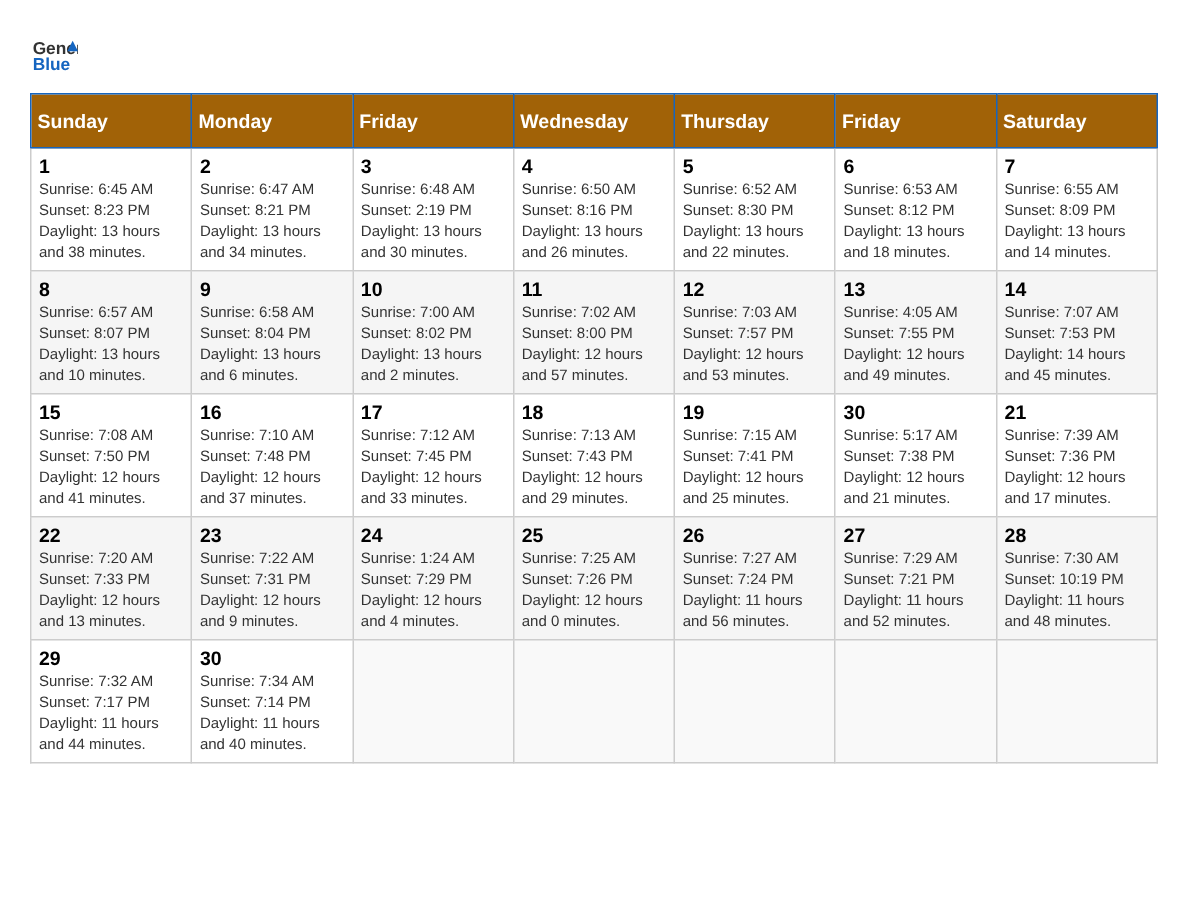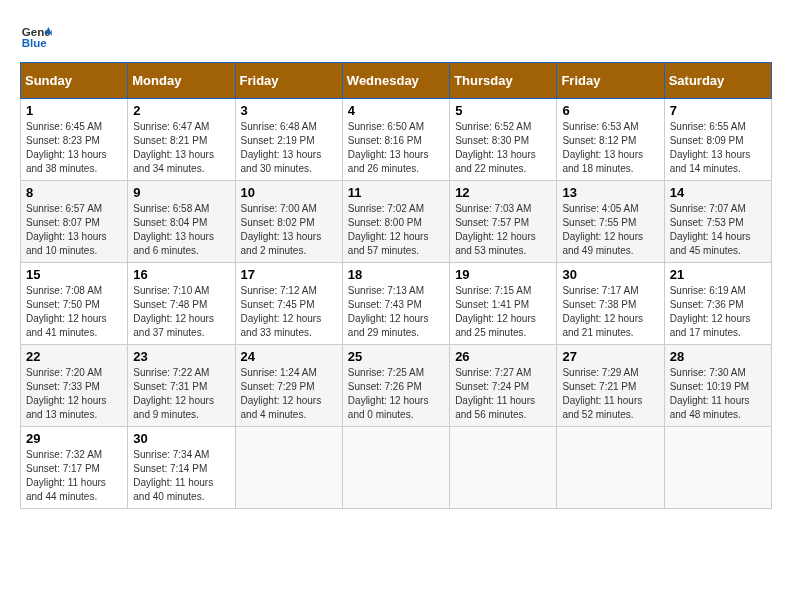--- a/index.html
+++ b/index.html
@@ -269,38 +269,38 @@
           <span>Sunrise: 7:13 AM</span><br>
           <span>Sunset: 7:43 PM</span><br>
           <span>Daylight: 12 hours
  and 29 minutes.</span>
         </div>
         </td>
         <td>
           <span class="day-num">19</span>
         <div class="day-info">
           <span>Sunrise: 7:15 AM</span><br>
-          <span>Sunset: 1:41 PM</span><br>
+          <span>Sunset: 7:41 PM</span><br>
           <span>Daylight: 12 hours
  and 25 minutes.</span>
         </div>
         </td>
         <td>
           <span class="day-num">30</span>
         <div class="day-info">
-          <span>Sunrise: 7:17 AM</span><br>
+          <span>Sunrise: 5:17 AM</span><br>
           <span>Sunset: 7:38 PM</span><br>
           <span>Daylight: 12 hours
  and 21 minutes.</span>
         </div>
         </td>
         <td>
           <span class="day-num">21</span>
         <div class="day-info">
-          <span>Sunrise: 6:19 AM</span><br>
+          <span>Sunrise: 7:39 AM</span><br>
           <span>Sunset: 7:36 PM</span><br>
           <span>Daylight: 12 hours
  and 17 minutes.</span>
         </div>
         </td>
       </tr>
       <tr>
         <td>
           <span class="day-num">22</span>
         <div class="day-info">

